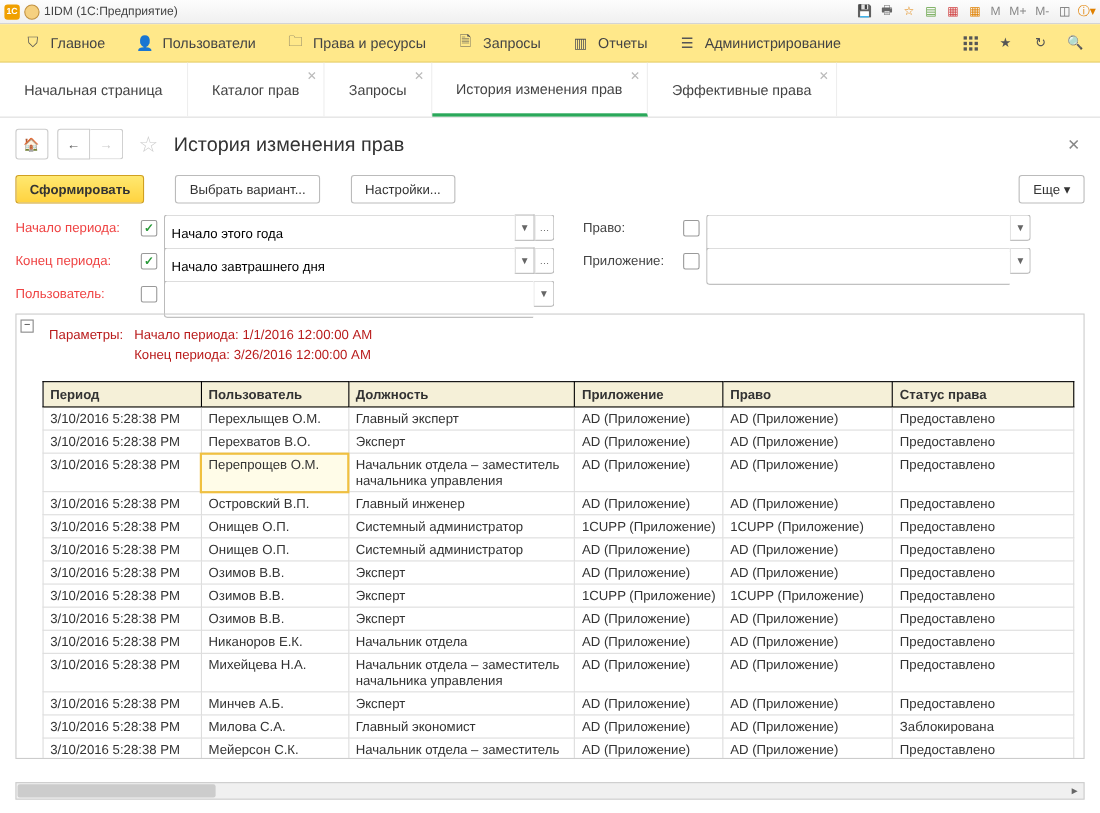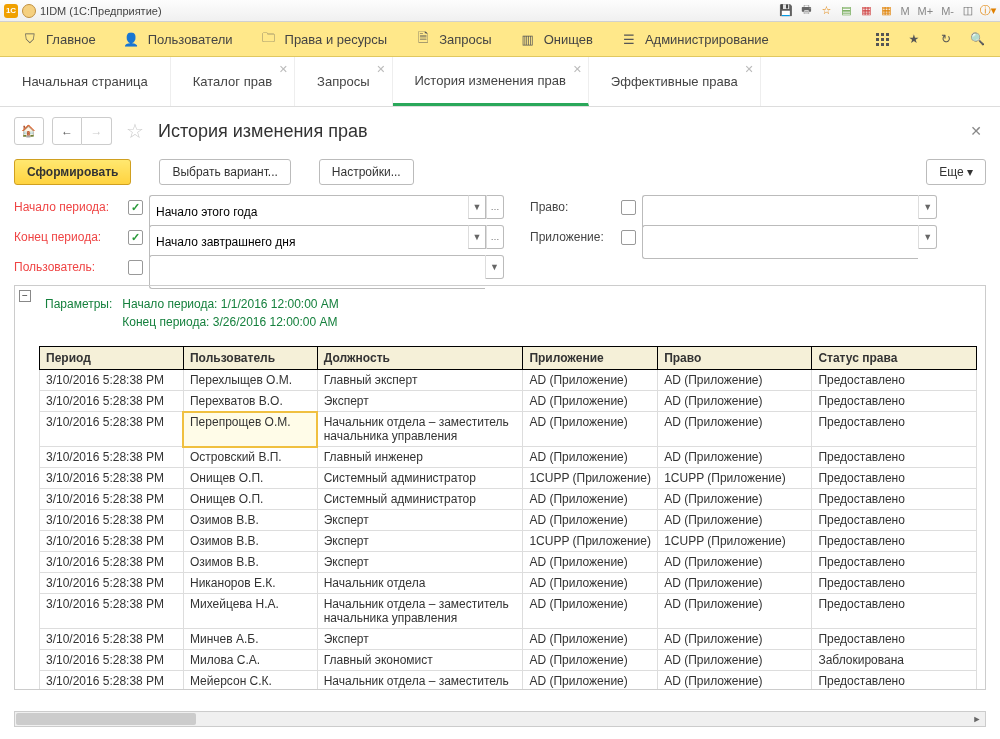--- a/index.html
+++ b/index.html
@@ -48,21 +48,21 @@
 .combo input{border:1px solid #bbb;border-right:none;border-radius:3px 0 0 3px;padding:16px 6px;font-size:12px;width:100%}
 .combo .cbtn{width:20px;border:1px solid #bbb;border-left:1px solid #ddd;background:#fff;display:flex;align-items:center;justify-content:center;cursor:pointer;font-size:9px;color:#666}
 .combo .cbtn:last-child{border-radius:0 3px 3px 0}
 .col1{flex:0 0 355px}
 .col2{margin-left:20px}
 .flabel2{width:85px;font-size:12px;color:#444}
 .col2combo{flex:0 0 295px}
 .reportarea{margin:4px 14px 0;border:1px solid #ccc;position:relative;height:405px;overflow:auto}
 .collapse{position:absolute;top:4px;left:4px;width:12px;height:12px;border:1px solid #888;background:#fff;display:flex;align-items:center;justify-content:center;font-size:10px;cursor:pointer;line-height:1}
 .reportinner{padding:8px 8px 0 24px}
-.params{font-size:12px;color:#15803d;margin-bottom:14px}
+.params{font-size:12px;color:#b91c1c;margin-bottom:14px}
 .params td{padding:1px 4px;vertical-align:top}
 .datatable{width:100%;border-collapse:collapse;font-size:12px}
 .datatable th{background:#f5f0d8;border:1px solid #000000;padding:4px 6px;text-align:left;font-weight:bold;color:#333}
 .datatable td{border:1px solid #ddd;padding:3px 6px;color:#333;vertical-align:top}
 .datatable td.sel{outline:2px solid #f0c040;outline-offset:-1px;background:#fffce8}
 .hscroll{position:absolute;bottom:12px;left:14px;right:14px;height:16px;background:#f0f0f0;border:1px solid #ccc}
 .hscroll .thumb{position:absolute;top:1px;left:1px;width:180px;height:12px;background:#ccc;border-radius:2px}
 .hscroll .arr{position:absolute;top:0;width:16px;height:14px;display:flex;align-items:center;justify-content:center;font-size:9px;color:#666}
 .hscroll .arr.l{left:0}
 .hscroll .arr.r{right:0}
@@ -102,21 +102,21 @@
       <div class="menuitem">
         <span class="micon">🗀</span>
         <span>Права и ресурсы</span>
       </div>
       <div class="menuitem">
         <span class="micon">🗎</span>
         <span>Запросы</span>
       </div>
       <div class="menuitem">
         <span class="micon">▥</span>
-        <span>Онищев</span>
+        <span>Отчеты</span>
       </div>
       <div class="menuitem">
         <span class="micon">☰</span>
         <span>Администрирование</span>
       </div>
     </div>
   <div class="right">
     <div class="rbtn">
         <div class="dots9">
           <span></span>

